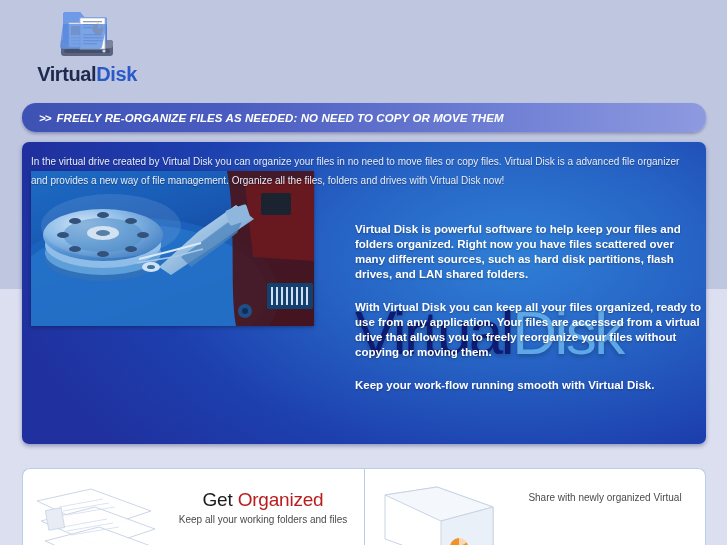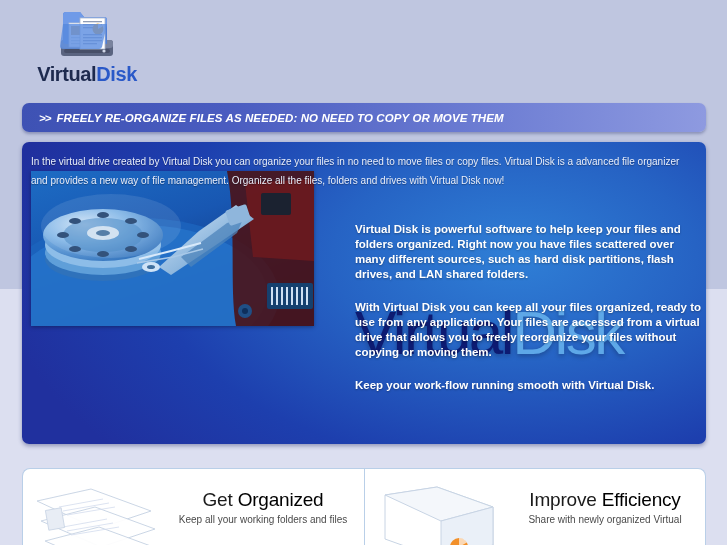--- a/index.html
+++ b/index.html
@@ -50,21 +50,21 @@
     letter-spacing: 0.6px;
     text-decoration: none;
     white-space: nowrap;
   }
 
   
   #banner {
     position: absolute;
     left: 22px; top: 103px;
     width: 684px; height: 29px;
-    border-radius: 7px;
+    border-radius: 14px;
     background: linear-gradient(to right, #3e52b4 0%, #4a5cc0 30%, #6f7fd4 70%, #8e9ae0 100%);
     box-shadow: 0 2px 3px rgba(40,50,110,.35);
     display: flex;
     align-items: center;
     padding-left: 17px;
   }
   #banner-text {
     color: #ffffff;
     font-size: 11.5px;
     font-weight: bold;
@@ -164,21 +164,21 @@
     left: 140px; top: 20px;
     width: 200px;
     text-align: center;
   }
   .feature-title {
     font-size: 19px;
     white-space: nowrap;
     letter-spacing: -0.2px;
   }
   .feature-title .t1 { color: #1b1b1b; }
-  .feature-title .t2 { color: #000000; }
+  .feature-title .t2 { color: #b91c1c; }
   .feature-desc {
     margin-top: 1px;
     font-size: 10px;
     color: #4a4a4a;
     line-height: 15px;
   }
 </style>
 </head>
 <body>
 
@@ -346,20 +346,16 @@
   <div class="feature-card right">
     <svg class="feature-art" viewBox="0 0 128 78">
       <path d="M10 14 L62 6 L118 26 L118 64 L66 78 L10 58 Z" fill="#ffffff" stroke="#c8d4e4" stroke-width="1"></path>
       <path d="M10 14 L62 6 L118 26 L66 40 Z" fill="#f4f7fb" stroke="#c8d4e4" stroke-width="1"></path>
       <path d="M66 40 L118 26 L118 64 L66 78 Z" fill="#eaf0f8" stroke="#c8d4e4" stroke-width="1"></path>
       <circle cx="84" cy="66" r="9" fill="#f2902a"></circle>
       <path d="M84 66 L84 57 a9 9 0 0 1 7.8 4.5 z" fill="#ffffff" opacity="0.65"></path>
       <rect x="76" y="74" width="17" height="4" rx="1.5" fill="#d87c12"></rect>
     </svg>
     <div class="feature-body">
-      <div class="feature-title">
-        <span class="t1">Improve</span>
-        <span class="t2">Efficiency</span>
-      </div>
       <div class="feature-desc">Share with newly organized Virtual</div>
     </div>
   </div>
 </div>
 
 </body></html>

